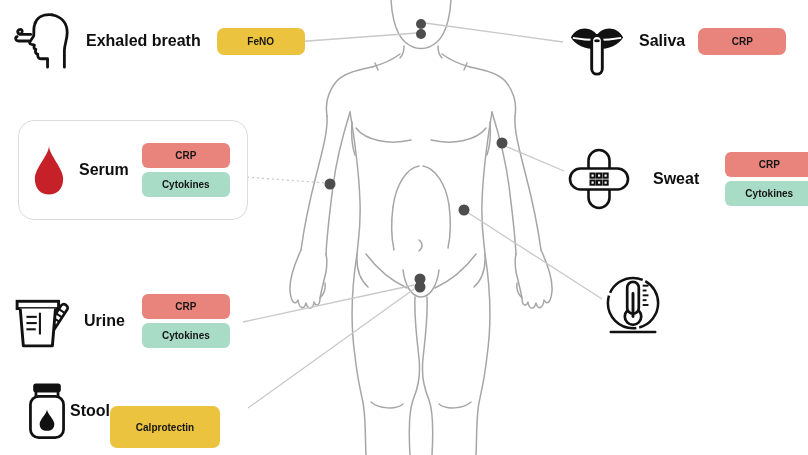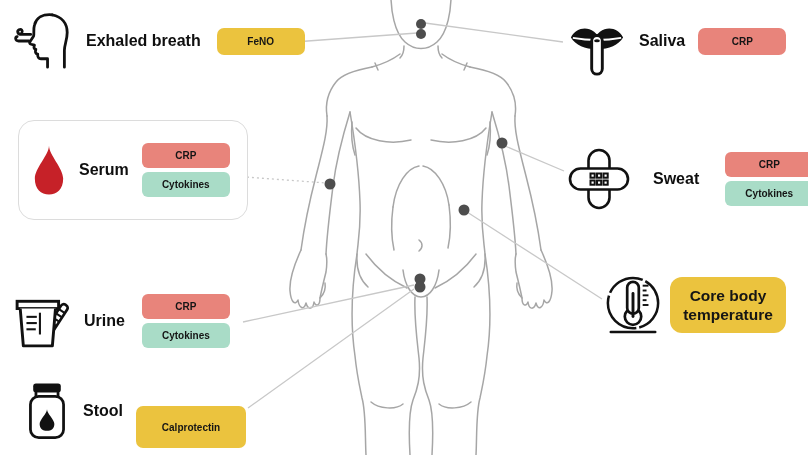--- a/index.html
+++ b/index.html
@@ -195,21 +195,21 @@
         </g>
       </svg>
     </span>
     <span class="glabel">Urine</span>
     <div class="badge-col" style="margin-left:6px;">
       <span class="badge badge-sm" style="background: rgb(232, 132, 123);">CRP</span>
       <span class="badge badge-sm" style="background: rgb(169, 220, 199);">Cytokines</span>
     </div>
   </div>
 
-  <div class="group" style="left:24px;top:380px;height:62px;gap:13px;">
+  <div class="group" style="left:24px;top:380px;height:62px;">
     <span class="icon">
       <svg width="46" height="60" viewBox="0 0 50 64">
         <rect x="10" y="2" width="30" height="10" rx="3" fill="#111"></rect>
         <path class="ic-stroke" d="M 13,12 V 17 M 37,12 V 17"></path>
         <rect x="7" y="16" width="36" height="45" rx="9" fill="#fff" stroke="#111" stroke-width="3"></rect>
         <path d="M 25,30 C 25,35 17,41 17,46 C 17,51 20.5,53.5 25,53.5 C 29.5,53.5 33,51 33,46 C 33,41 25,35 25,30 Z" fill="#111"></path>
       </svg>
     </span>
     <span class="glabel">Stool</span>
     <span class="badge badge-lg" style="background: rgb(235, 195, 62);">Calprotectin</span>
@@ -225,16 +225,15 @@
         <g stroke="#111" stroke-width="2">
           <line x1="40" y1="12" x2="46" y2="12"></line>
           <line x1="40" y1="17" x2="44" y2="17"></line>
           <line x1="40" y1="22" x2="46" y2="22"></line>
           <line x1="40" y1="27" x2="44" y2="27"></line>
           <line x1="40" y1="32" x2="46" y2="32"></line>
         </g>
         <line x1="7" y1="60" x2="53" y2="60" stroke="#111" stroke-width="2.6" stroke-linecap="round"></line>
       </svg>
     </span>
-    <span class="badge badge-xl" style="background: rgb(235, 195, 62);">Core body temperature</span>
   </div>
 
 </div>
 
 </body></html>

